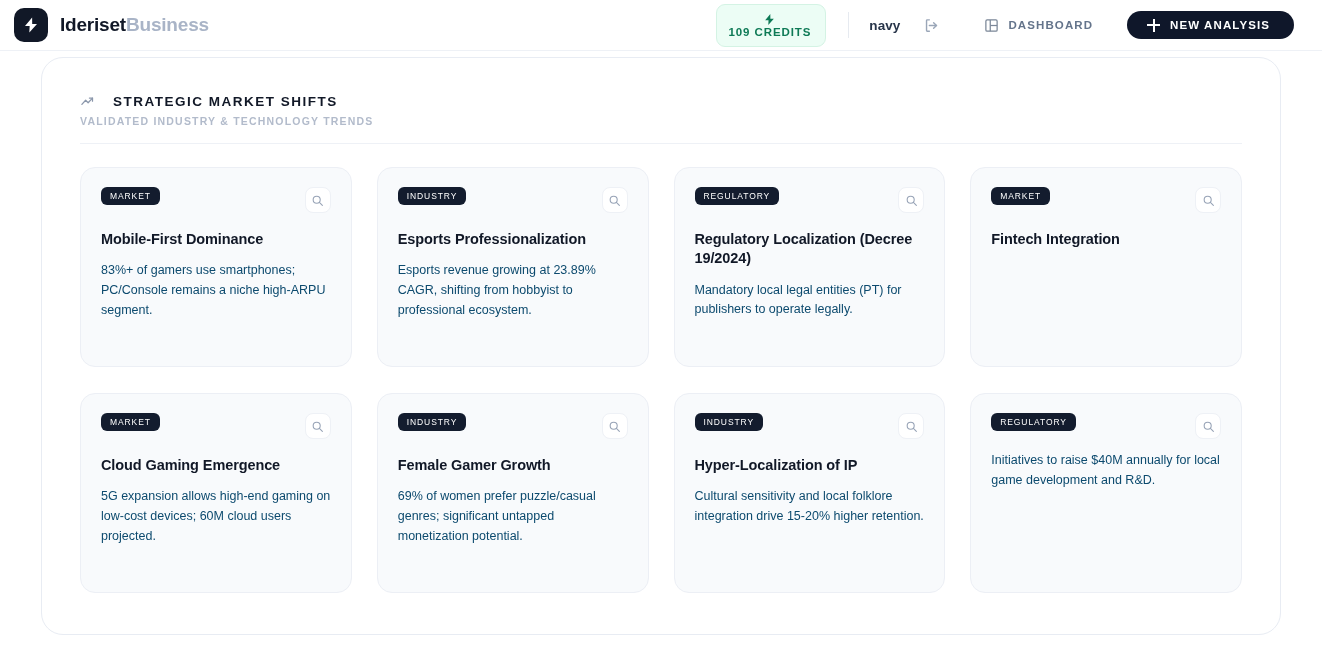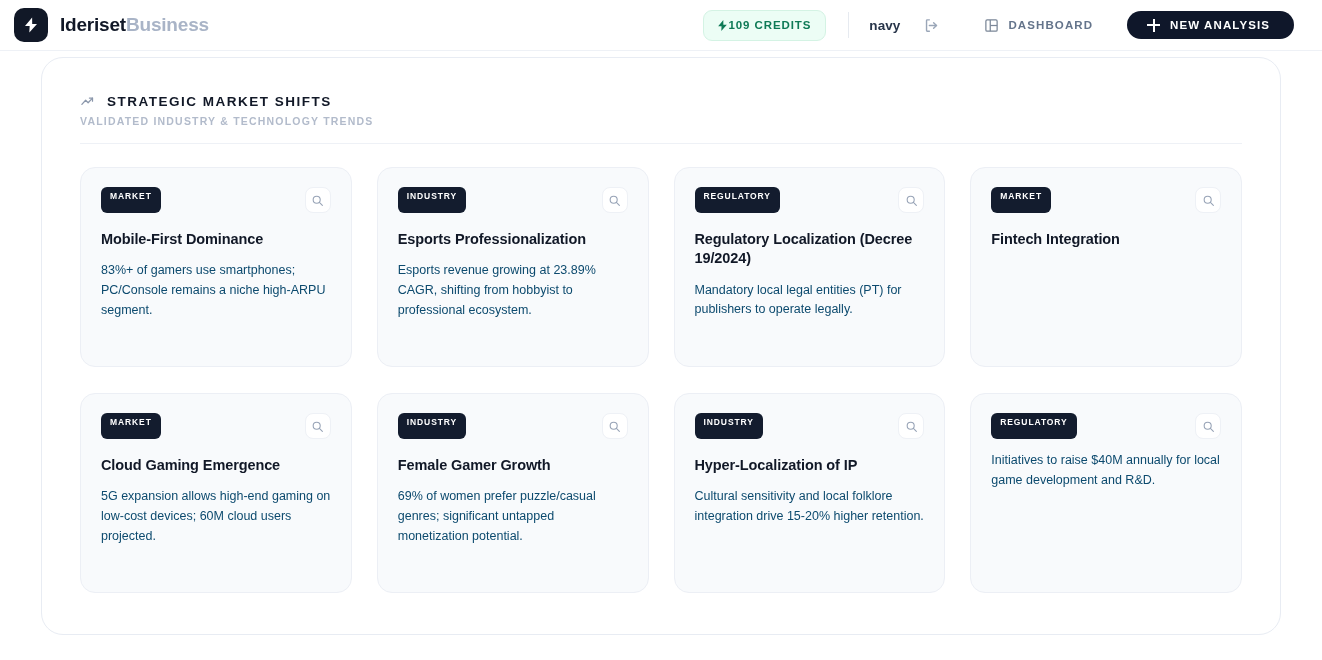--- a/index.html
+++ b/index.html
@@ -47,20 +47,21 @@
     display: inline-flex; align-items: center; gap: 0;
     background: #ecfdf5;
     border: 1px solid #d4f3e4;
     color: #0e7a56;
     border-radius: 9px;
     padding: 8px 14px 8px 12px;
     font-size: 11.5px;
     font-weight: 700;
     letter-spacing: 0.9px;
     white-space: nowrap;
+    flex-direction: column;
   }
   .credits-pill svg { display:block; }
 
   .vdiv {
     width: 1px;
     height: 26px;
     background: #e6eaf0;
     margin: 0 20px 0 22px;
   }
 
@@ -118,21 +119,21 @@
   .page { padding: 6px 41px 0 41px; }
   .panel {
     width: 1240px;
     height: 578px;
     background: #ffffff;
     border: 1px solid #e8ecf3;
     border-radius: 22px;
     padding: 36px 38px 0 38px;
   }
 
-  .sec-title-row { display: flex; align-items: flex-start; gap: 12px; }
+  .sec-title-row { display: flex; align-items: flex-start; gap: 18px; }
   .sec-title {
     font-size: 13.5px;
     font-weight: 700;
     letter-spacing: 1.5px;
     color: #111827;
     text-transform: uppercase;
   }
   .trend-icon { color: #8b97ab; display: flex; align-items: center; }
   .sec-sub {
     margin-top: 6px;
@@ -168,23 +169,23 @@
     display: flex;
     align-items: flex-start;
     justify-content: space-between;
   }
   .badge {
     display: inline-block;
     background: #131c2e;
     color: #ffffff;
     border-radius: 6px;
     font-size: 8.5px;
-    font-weight: 700;
+    font-weight: 400;
     letter-spacing: 0.9px;
-    padding: 5px 9px 12px 9px;
+    padding: 5px 9px 4px 9px;
     text-transform: uppercase;
     line-height: 1;
   }
   .card-action {
     width: 26px; height: 26px;
     background: #ffffff;
     border: 1px solid #eef1f6;
     border-radius: 8px;
     display: flex; align-items: center; justify-content: center;
     color: #97a3b6;

